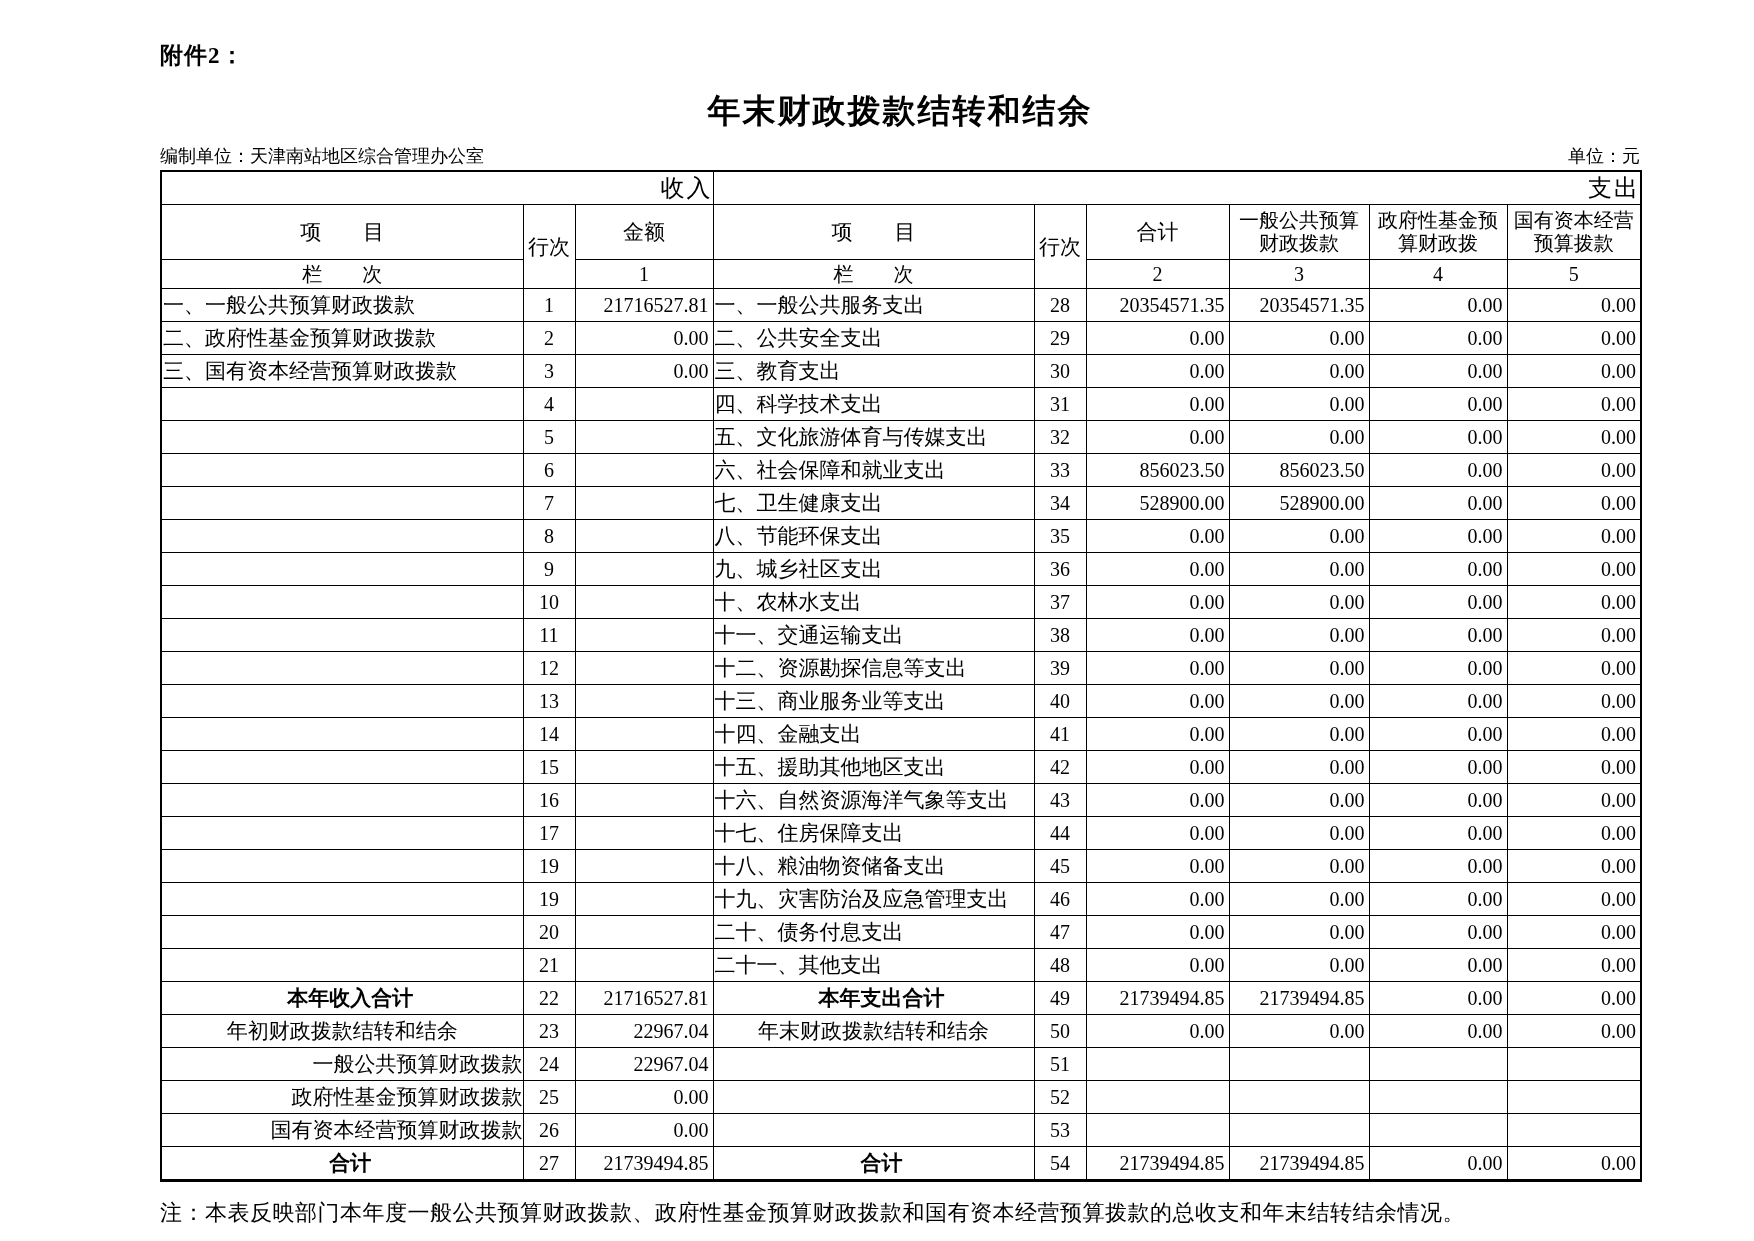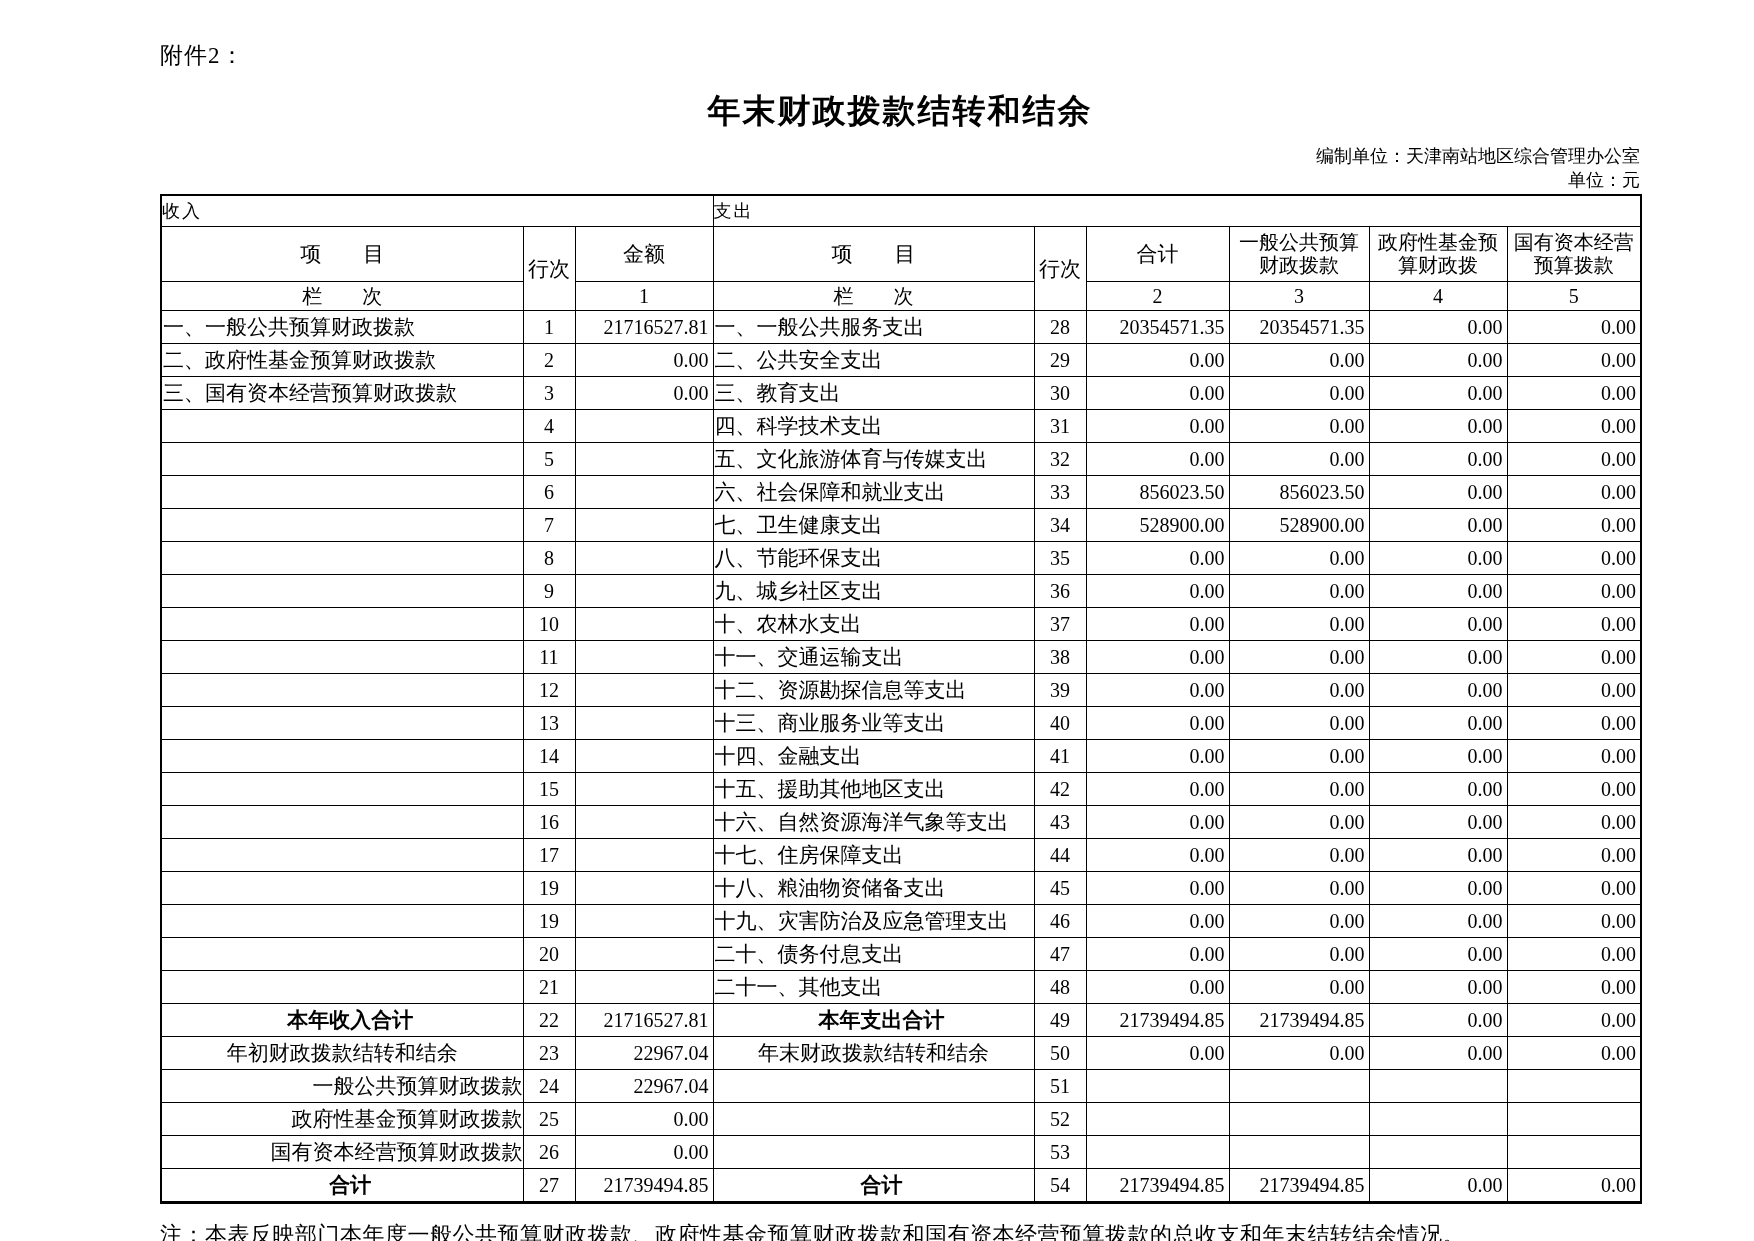--- a/index.html
+++ b/index.html
@@ -2,29 +2,29 @@
 <html><head>
 <meta charset="utf-8">
 <style>
   html,body{margin:0;padding:0;background:#ffffff;}
   body{
     width:1754px;height:1241px;overflow:hidden;color:#000;
     font-family:"Liberation Serif","DejaVu Serif",serif;
     position:relative;
   }
   .sheet{position:absolute;left:160px;top:40px;width:1480px;}
-  .attachment{font-size:23px;font-weight:normal;letter-spacing:1px;}
+  .attachment{font-size:23px;font-weight:bold;letter-spacing:1px;}
   .title{font-size:33px;font-weight:bold;text-align:center;margin-top:18px;letter-spacing:2px;}
-  .meta-line{display:flex;justify-content:space-between;align-items:flex-end;margin-top:10px;margin-bottom:2px;flex-direction:column;}
+  .meta-line{display:flex;justify-content:space-between;align-items:flex-end;margin-top:10px;margin-bottom:2px;}
   .prepared{font-size:18px;}
   .unit{font-size:18px;}
   table{border-collapse:collapse;table-layout:fixed;width:1480px;border:2px solid #000;border-bottom:3px solid #000;}
   td,th{border:1px solid #000;font-weight:normal;font-size:21px;overflow:hidden;white-space:nowrap;padding:0;}
   th{vertical-align:middle;}
-  .h-section{height:30px;font-size:18px;text-align:left;letter-spacing:2px;}
+  .h-section{height:30px;font-size:24px;text-align:right;letter-spacing:2px;}
   .h-main{height:54px;text-align:center;font-size:21px;}
   .h-wrap{white-space:normal;line-height:1.15;font-size:20px;padding:0 6px;}
   .h-lan{height:28px;text-align:center;font-size:20px;}
   tbody td{height:32px;vertical-align:middle;}
   .c-item{text-align:left;padding-left:1px;}
   .c-item.total{text-align:center;font-weight:bold;padding-left:16px;}
   .c-item.center{text-align:center;padding-left:0;}
   .c-item.right{text-align:right;padding-left:0;padding-right:0;}
   .c-rowno{text-align:center;font-size:20px;}
   .c-num{text-align:right;padding-right:4px;font-size:20px;}

